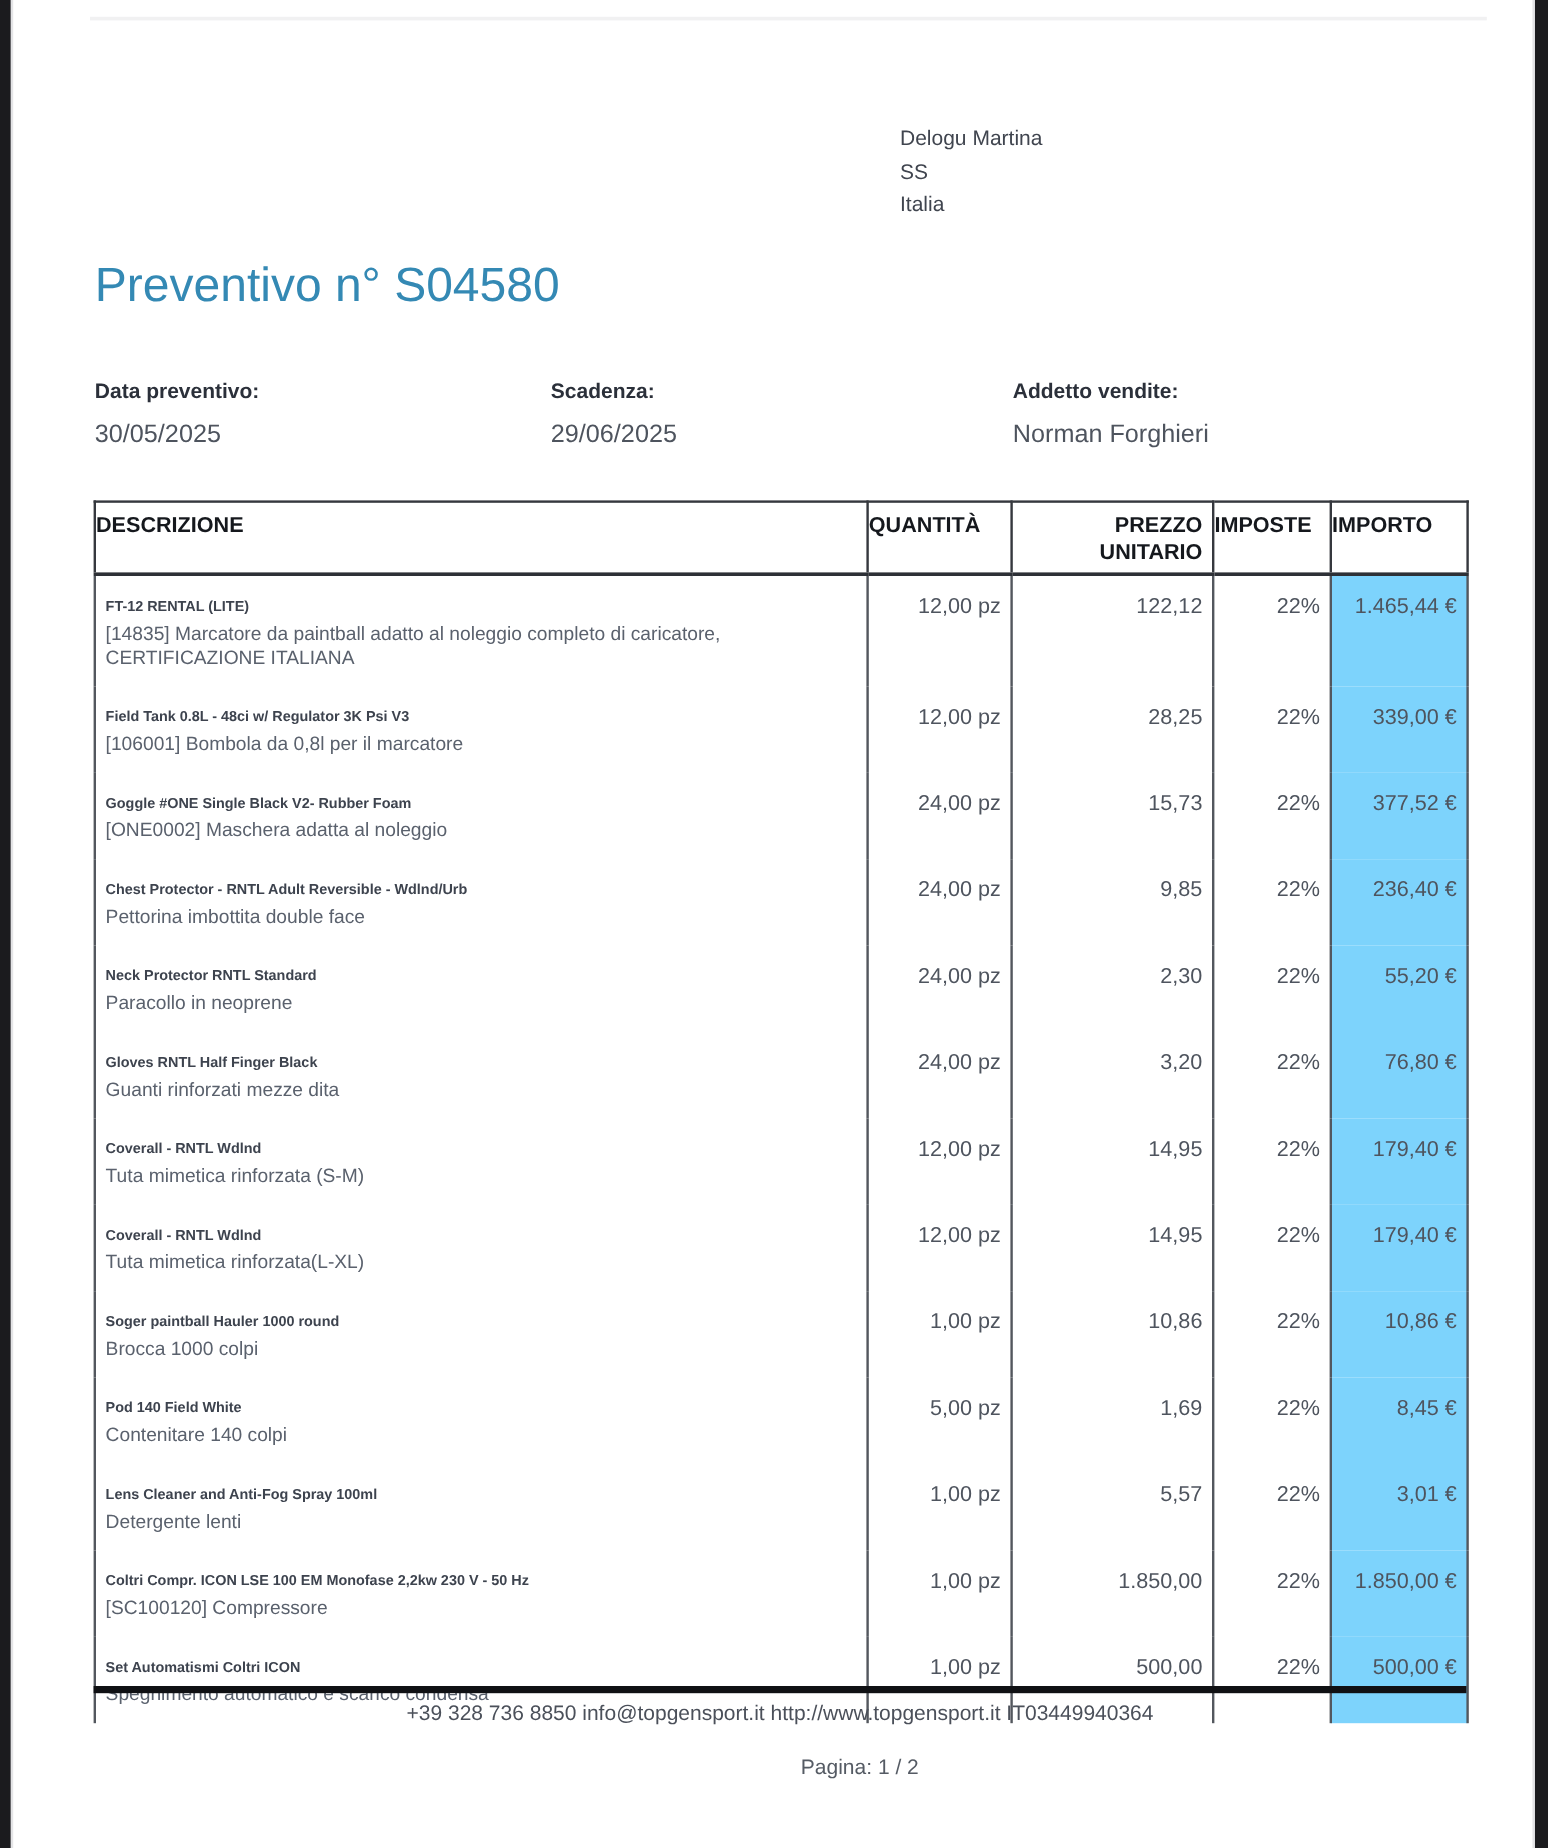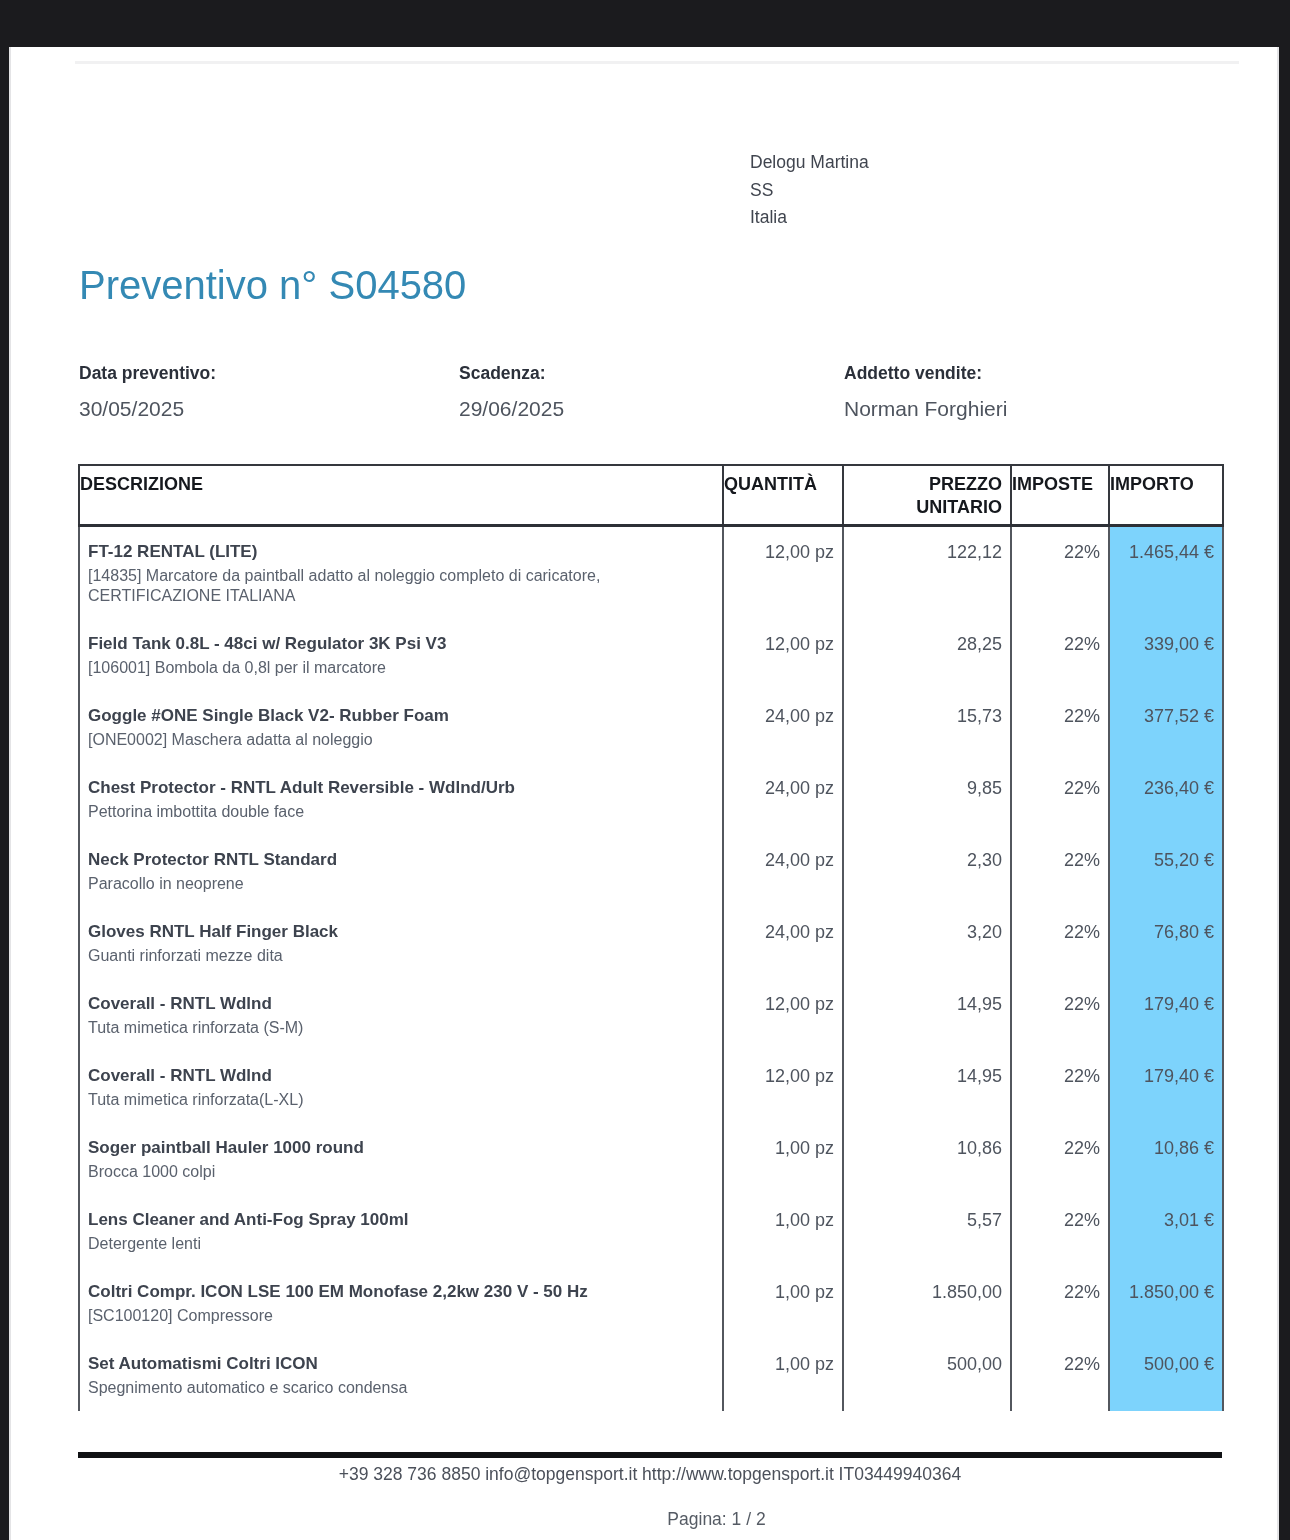--- a/index.html
+++ b/index.html
@@ -10,21 +10,20 @@
     font-family: "Liberation Sans", sans-serif;
     -webkit-font-smoothing: antialiased;
   }
   .viewport { position: relative; width: 1290px; height: 1540px; overflow: hidden; }
 
   .page {
     position: absolute; top: 0; bottom: 0; left: 9px; right: 11px;
     background: #ffffff;
     border-left: 2px solid #e4e4e6;
     border-right: 2px solid #e4e4e6;
-    margin-top: 47px;
   }
 
   .top-line {
     position: absolute; top: 14px; left: 64px; right: 38px; height: 3px;
     background: #f1f1f2;
   }
 
   .content { position: absolute; left: 67px; top: 0; width: 1144px; height: 1540px; }
 
   .recipient {
@@ -63,21 +62,21 @@
   }
   .items thead th.h-right { text-align: right; }
   .items tbody td {
     border-left: 2px solid #53575e;
     border-right: 2px solid #53575e;
     border-top: none; border-bottom: none;
     padding: 13px 8px 0 8px;
     vertical-align: top;
   }
   .items tbody td.c-amount { background: #7dd3fc; }
-  .item-name { font-size: 17px; font-weight: bold; color: #3d434e; line-height: 24px; }
+  .item-name { font-size: 12px; font-weight: bold; color: #3d434e; line-height: 24px; }
   .item-sub  { font-size: 16px; color: #5a616d; line-height: 20px; margin-top: 2px; padding-bottom: 13px; }
   td.num { text-align: right; font-size: 18px; color: #4e545e; line-height: 24px; padding-right: 9px; }
 
   .footer-rule {
     position: absolute; top: 1405px; left: 0; width: 1144px; height: 6px;
     background: #101114;
   }
   .footer-contact {
     position: absolute; top: 1417px; left: 0; width: 1144px;
     text-align: center; font-size: 17.5px; color: #4b505a;
@@ -221,20 +220,30 @@
                 <div class="item-name">Soger paintball Hauler 1000 round</div>
                 <div class="item-sub">Brocca 1000 colpi</div>
               </td>
               <td class="c-qty num">1,00 pz</td>
               <td class="c-unit num">10,86</td>
               <td class="c-tax num">22%</td>
               <td class="c-amount num">10,86 €</td>
             </tr>
             <tr>
               <td class="c-desc">
+                <div class="item-name">Pod 140 Field White</div>
+                <div class="item-sub">Contenitare 140 colpi</div>
+              </td>
+              <td class="c-qty num">5,00 pz</td>
+              <td class="c-unit num">1,69</td>
+              <td class="c-tax num">22%</td>
+              <td class="c-amount num">8,45 €</td>
+            </tr>
+            <tr>
+              <td class="c-desc">
                 <div class="item-name">Lens Cleaner and Anti-Fog Spray 100ml</div>
                 <div class="item-sub">Detergente lenti</div>
               </td>
               <td class="c-qty num">1,00 pz</td>
               <td class="c-unit num">5,57</td>
               <td class="c-tax num">22%</td>
               <td class="c-amount num">3,01 €</td>
             </tr>
             <tr>
               <td class="c-desc">

